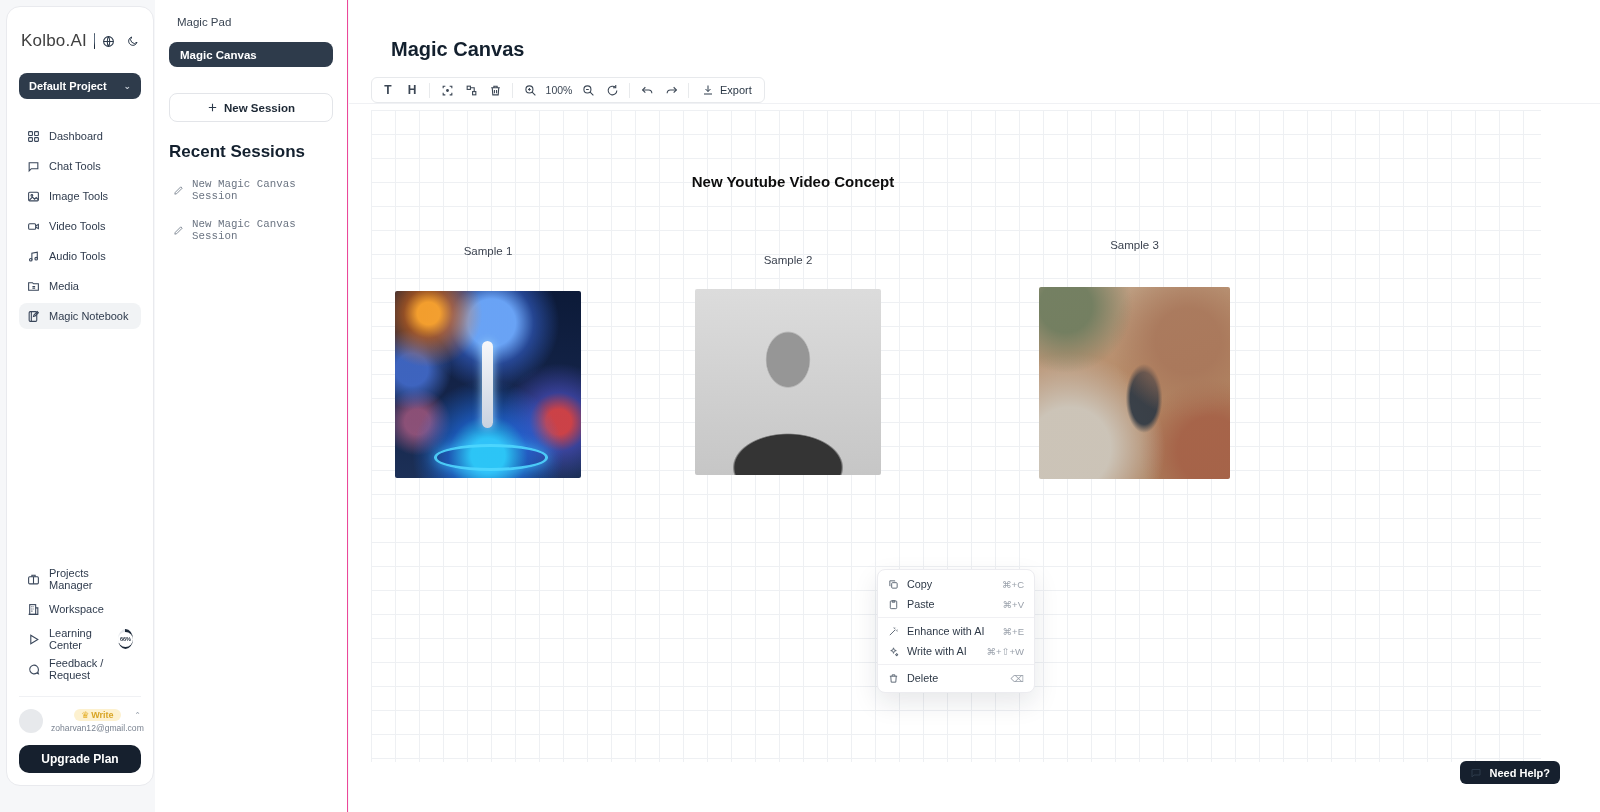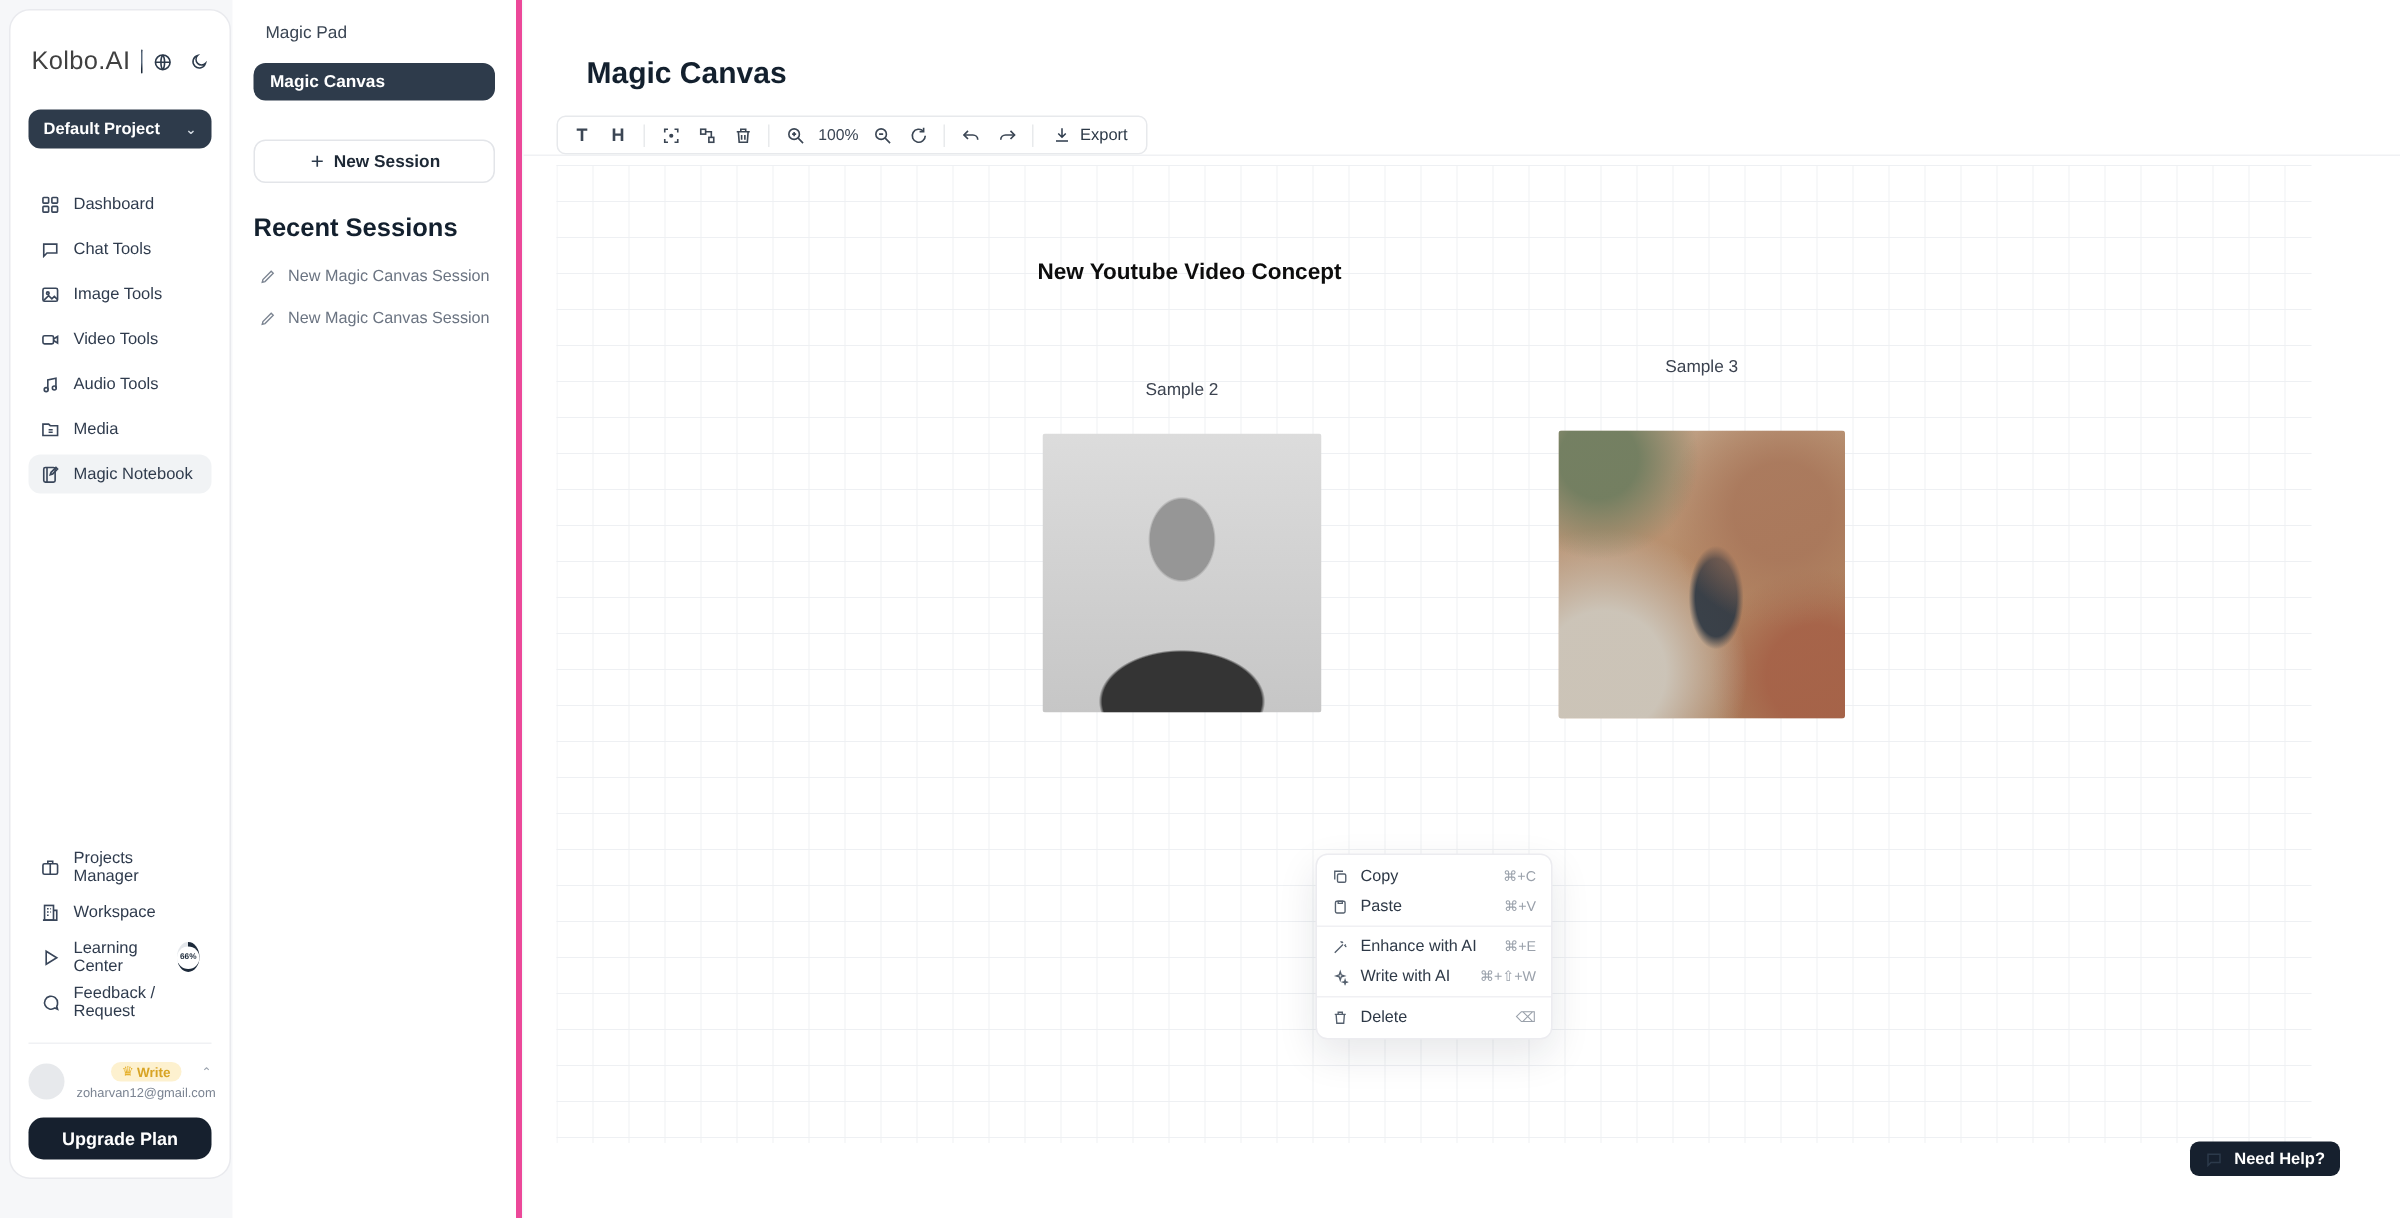--- a/index.html
+++ b/index.html
@@ -27,26 +27,26 @@
   .user-row { display:flex; align-items:center; gap:8px; margin:14px 0 12px; padding-top:12px; border-top:1px solid #f0f1f4; position:relative; }
   .avatar { width:24px; height:24px; border-radius:50%; background:#e7e9ec; flex:none; }
   .user-col { display:flex; flex-direction:column; align-items:center; gap:2px; flex:1; }
   .role-pill { background:#fdf1cf; color:#d8a425; font-size:9px; font-weight:bold; border-radius:8px; padding:1px 7px; display:flex; align-items:center; gap:2px; }
   .role-pill .crown { font-size:9px; color:#e5b02c; }
   .user-email { font-size:8.6px; color:#7b8492; }
   .user-chev { position:absolute; right:0; top:14px; font-size:8px; color:#9aa2ad; }
   .upgrade-btn { height:28px; background:#16202e; border-radius:10px; color:#fff; font-size:12px; font-weight:bold; display:flex; align-items:center; justify-content:center; cursor:pointer; }
 
   
-  .session-panel { position:absolute; left:155px; top:0; width:193px; height:812px; background:#fff; border-right:4px solid #ec4899; padding:12px 14px 0; }
+  .session-panel { position:absolute; left:155px; top:0; width:193px; height:812px; background:#fff; border-right:1px solid #ec4899; padding:12px 14px 0; }
   .magic-pad { font-size:11.5px; color:#3a4553; padding:4px 8px; cursor:pointer; }
   .magic-canvas-pill { margin-top:10px; height:25px; background:#2e3b4b; border-radius:8px; color:#fff; font-size:11.5px; font-weight:bold; display:flex; align-items:center; padding:0 11px; cursor:pointer; }
   .new-session-btn { margin-top:26px; height:29px; background:#fff; border:1px solid #e3e5e9; border-radius:8px; display:flex; align-items:center; justify-content:center; gap:6px; font-size:11.5px; font-weight:bold; color:#1d2835; cursor:pointer; }
   .recent-heading { margin-top:20px; font-size:17px; font-weight:bold; color:#13202e; }
-  .session-item { margin-top:16px; display:flex; align-items:center; gap:8px; font-size:10.8px; color:#6b7482; padding-left:4px; cursor:pointer; }
+  .session-item { margin-top:16px; display:flex; align-items:center; gap:8px; font-size:10.8px; color:#6b7482; padding-left:4px; cursor:pointer;font-family:Liberation Mono, monospace; }
   .session-item .ico { color:#7c8592; }
 
   
   .main { position:absolute; left:349px; top:0; right:0; height:812px; background:#fff; }
   .main-title { position:absolute; left:42px; top:38px; font-size:20px; font-weight:bold; color:#13202e; }
   .toolbar { position:absolute; left:22px; top:77px; height:26px; border:1px solid #e7e9ec; border-radius:6px; background:#fff; display:inline-flex; align-items:center; padding:0 4px; }
   .tb-btn { display:flex; align-items:center; justify-content:center; width:24px; height:22px; border-radius:5px; color:#3b4654; cursor:pointer; font-size:12px; font-weight:bold; }
   .tb-zoom { font-size:10.5px; color:#3b4654; font-weight:normal; width:34px; }
   .tb-sep { width:1px; height:15px; background:#e8eaec; margin:0 5px; }
   .tb-export { display:flex; align-items:center; gap:6px; padding:0 8px; height:22px; border-radius:5px; font-size:11px; color:#2c3947; cursor:pointer; }
@@ -348,20 +348,24 @@
             </svg>
           </span>
         <span>Export</span>
       </span>
     </div>
     <div class="header-line"></div>
 
     <div class="canvas">
       <div class="canvas-heading">New Youtube Video Concept</div>
 
+      <div class="sample" style="left:24px; top:181px; width:186px; height:187px;">
+        <div class="sample-label" style="top:-46px;">Sample 1</div>
+        <div class="sample-img img-ai" style="top:0; height:187px;"></div>
+      </div>
 
       <div class="sample" style="left:324px; top:179px; width:186px; height:186px;">
         <div class="sample-label" style="top:-35px;">Sample 2</div>
         <div class="sample-img img-portrait" style="top:0; height:186px;"></div>
       </div>
 
       <div class="sample" style="left:668px; top:177px; width:191px; height:192px;">
         <div class="sample-label" style="top:-48px;">Sample 3</div>
         <div class="sample-img img-ruins" style="top:0; height:192px;"></div>
       </div>

